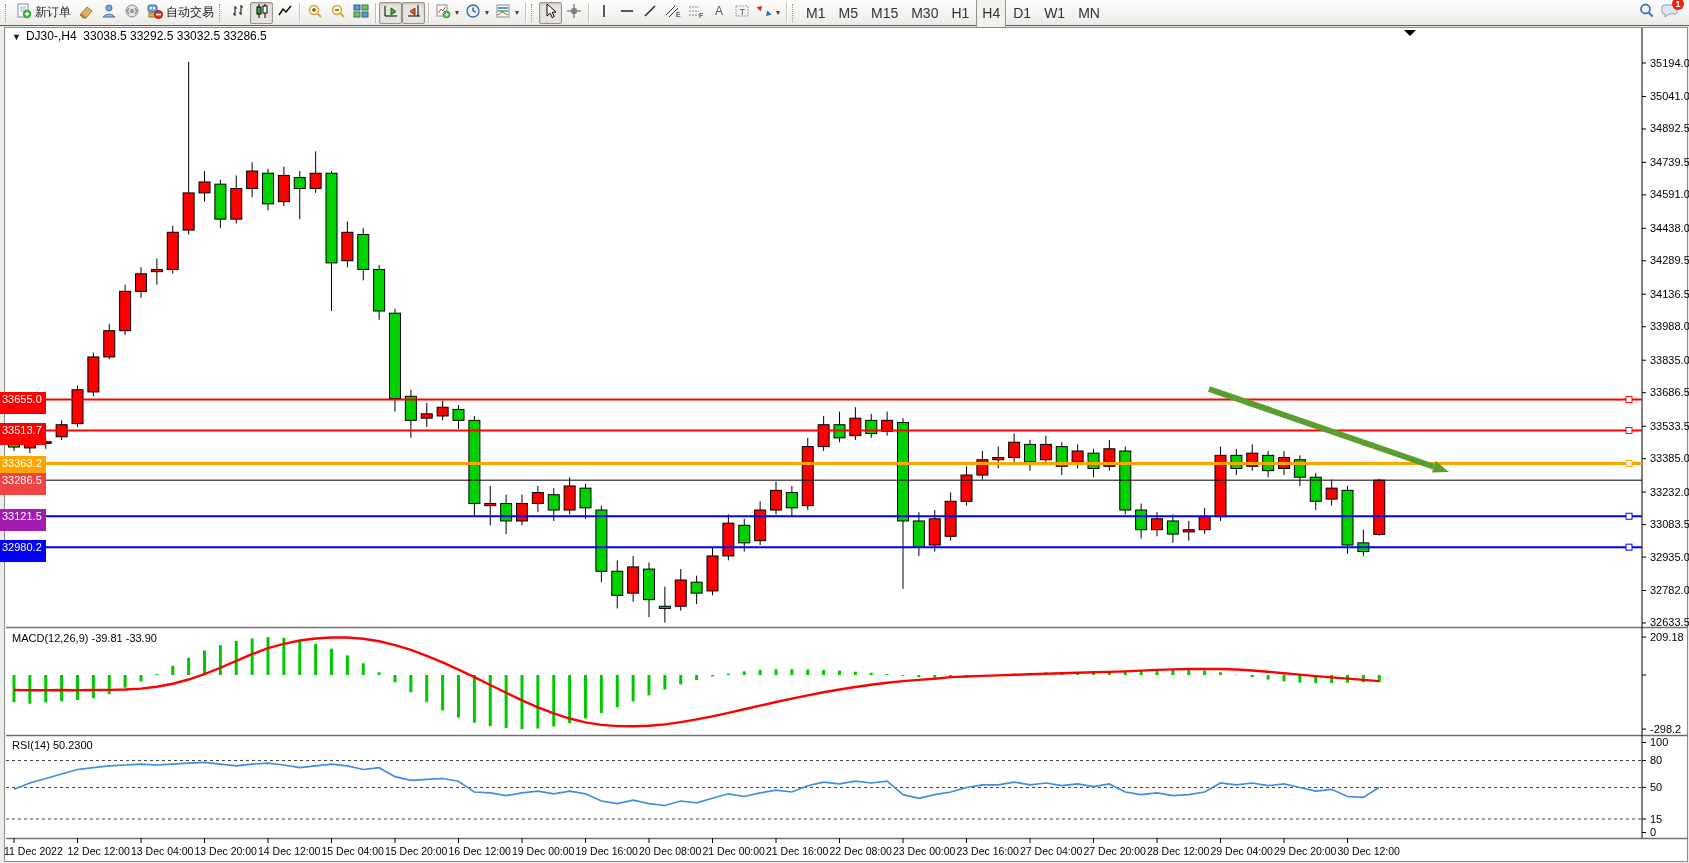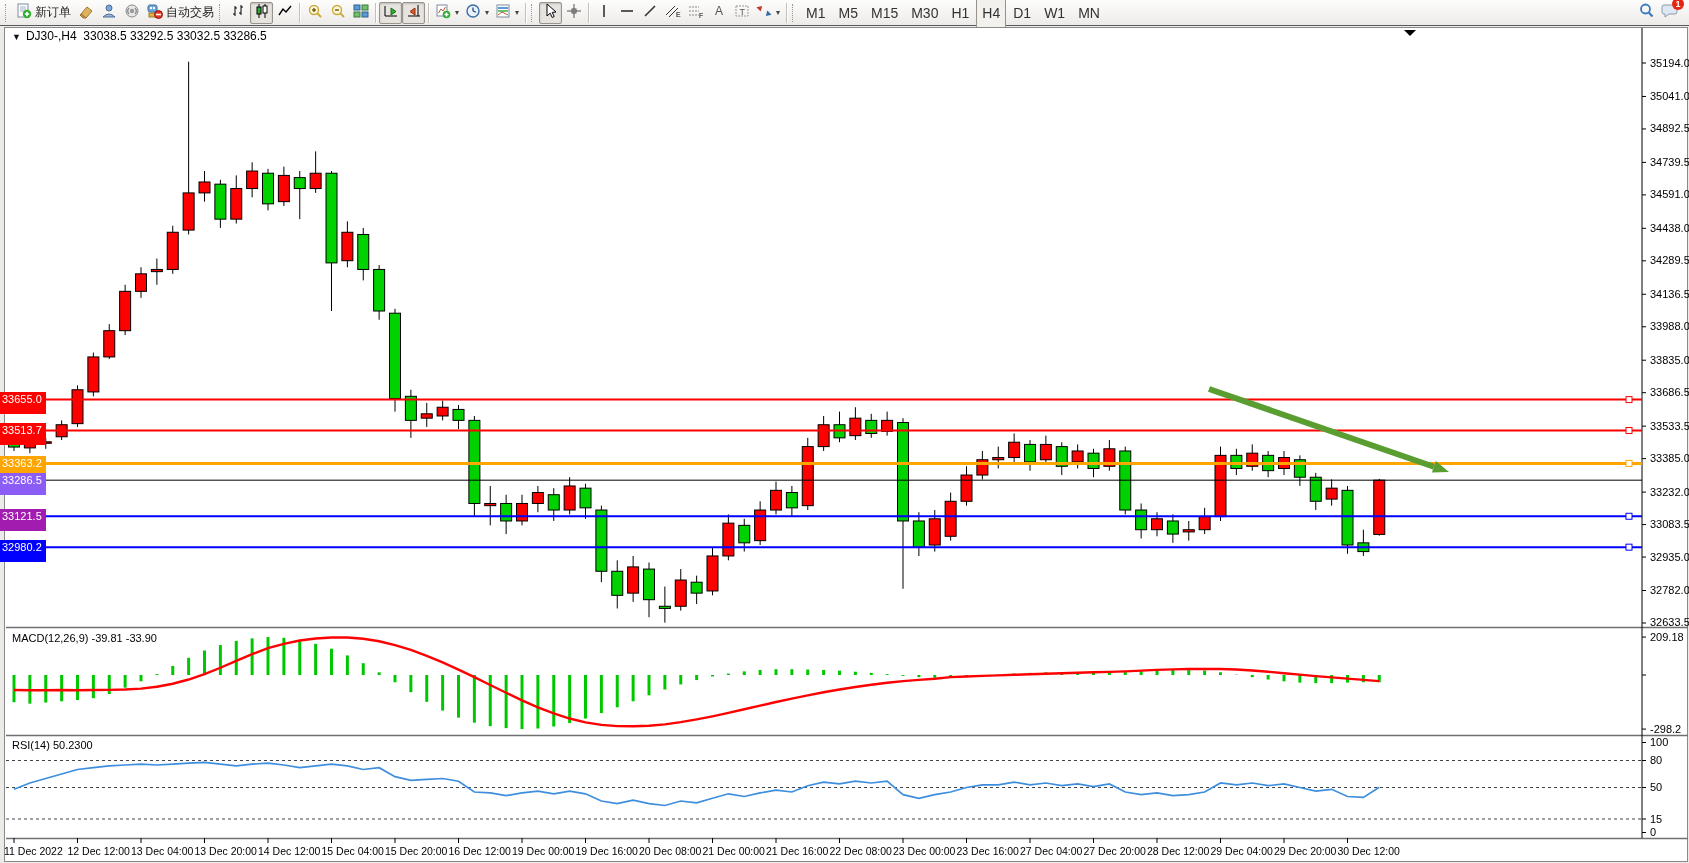--- a/index.html
+++ b/index.html
@@ -673,21 +673,21 @@
     <div class="ticklbl" style="left: 1650px; top: 736px;">100</div>
     <div class="ticklbl" style="left: 1650px; top: 754px;">80</div>
     <div class="ticklbl" style="left: 1650px; top: 781px;">50</div>
     <div class="ticklbl" style="left: 1650px; top: 812.5px;">15</div>
     <div class="ticklbl" style="left: 1650px; top: 826px;">0</div>
     <div class="pbox" style="left: 0px; top: 392.085px; background: rgb(255, 0, 0);">33655.0</div>
     <div class="pbox" style="left: 0px; top: 422.988px; background: rgb(255, 0, 0);">33513.7</div>
     <div class="pbox" style="left: 0px; top: 455.902px; background: rgb(255, 165, 0);">33363.2</div>
     <div class="pbox" style="left: 0px; top: 508.763px; background: #a21caf;">33121.5</div>
     <div class="pbox" style="left: 0px; top: 539.666px; background: rgb(0, 0, 255);">32980.2</div>
-    <div class="pbox" style="left: 0px; top: 472.677px; background: #8b5cf6;">33286.5</div>
+    <div class="pbox" style="left: 0px; top: 472.677px; background: #ef4444;">33286.5</div>
     <div class="timelbl" style="left: 4px; top: 845px;">11 Dec 2022</div>
     <div class="timelbl" style="left: 67.5px; top: 845px;">12 Dec 12:00</div>
     <div class="timelbl" style="left: 131px; top: 845px;">13 Dec 04:00</div>
     <div class="timelbl" style="left: 194.5px; top: 845px;">13 Dec 20:00</div>
     <div class="timelbl" style="left: 258px; top: 845px;">14 Dec 12:00</div>
     <div class="timelbl" style="left: 321.5px; top: 845px;">15 Dec 04:00</div>
     <div class="timelbl" style="left: 385px; top: 845px;">15 Dec 20:00</div>
     <div class="timelbl" style="left: 448.5px; top: 845px;">16 Dec 12:00</div>
     <div class="timelbl" style="left: 512px; top: 845px;">19 Dec 00:00</div>
     <div class="timelbl" style="left: 575.5px; top: 845px;">19 Dec 16:00</div>

